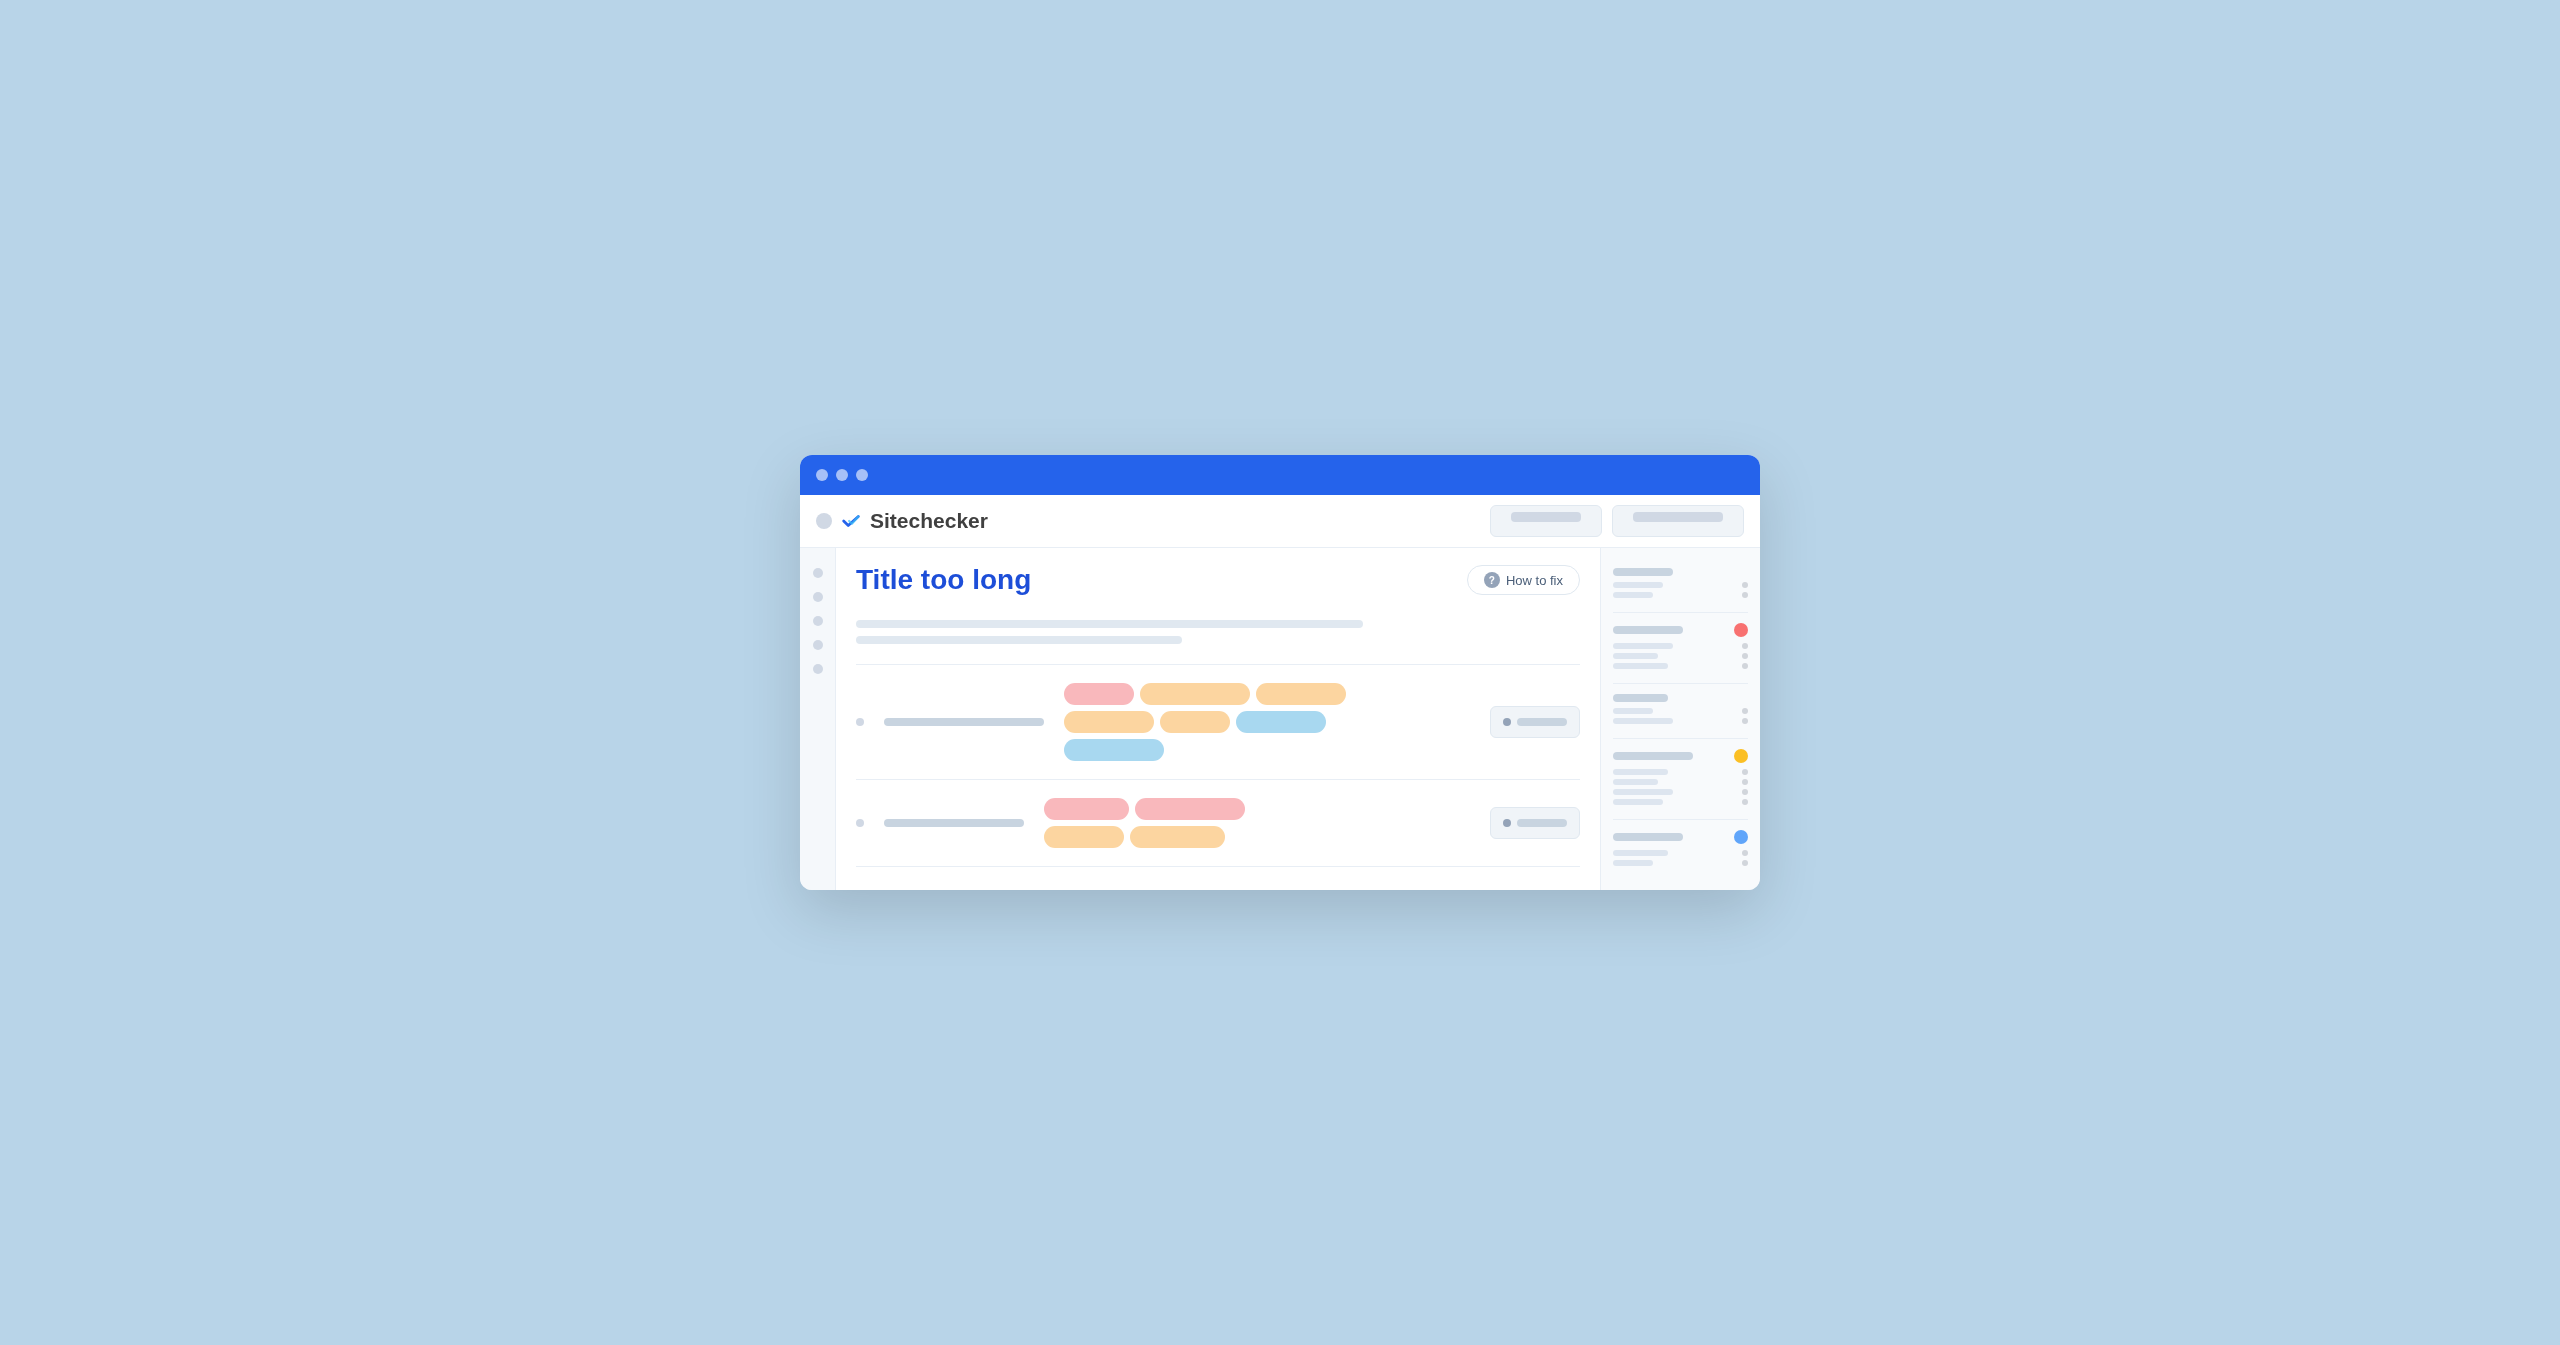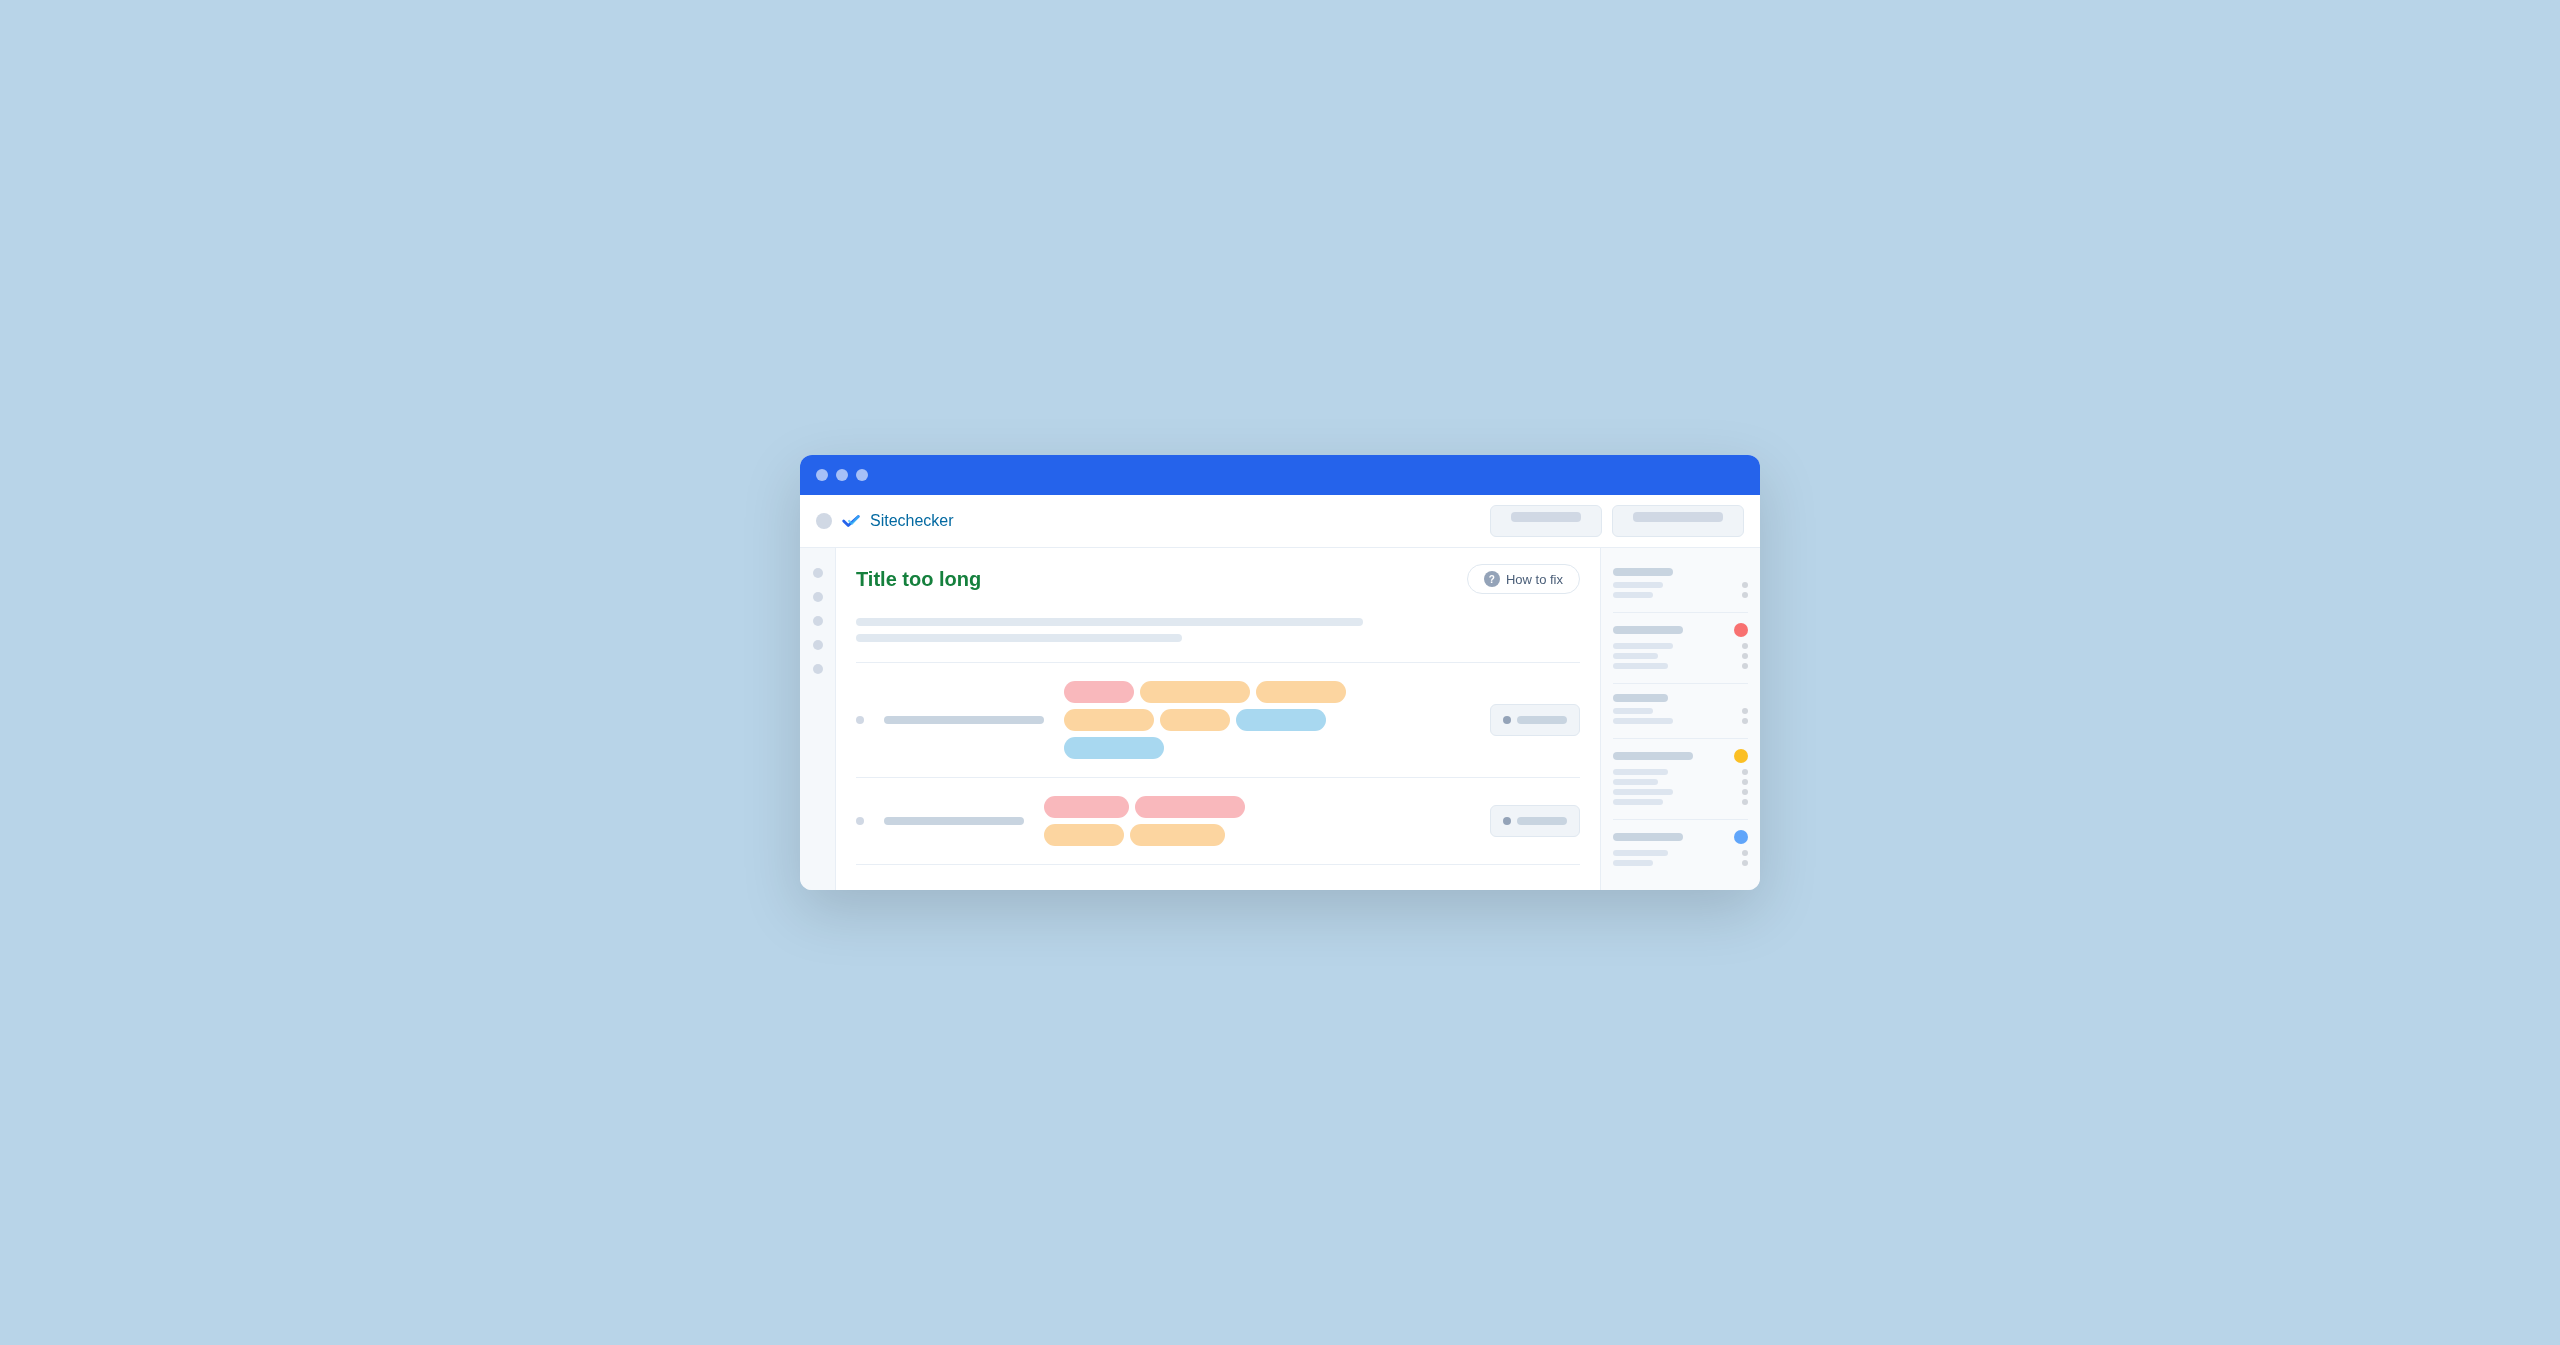--- a/index.html
+++ b/index.html
@@ -57,23 +57,23 @@
       border-radius: 50%;
       background: #d0d8e4;
     }
 
     .logo-check {
       width: 22px;
       height: 22px;
     }
 
     .logo-text {
-      font-size: 16px;
-      font-weight: 400;
-      color: #0369a1;
+      font-size: 21px;
+      font-weight: 700;
+      color: #404040;
     }
 
     .header-buttons {
       display: flex;
       gap: 10px;
     }
 
     .header-btn {
       background: #f0f4f8;
       border: 1px solid #e0e8f0;
@@ -92,23 +92,23 @@
     
     .section-header {
       display: flex;
       align-items: center;
       justify-content: space-between;
       margin-bottom: 16px;
       padding-bottom: 8px;
     }
 
     .section-title {
-      font-size: 20px;
+      font-size: 28px;
       font-weight: 800;
-      color: #15803d;
+      color: #1d4ed8;
     }
 
     .how-to-fix-btn {
       display: flex;
       align-items: center;
       gap: 6px;
       background: #fff;
       border: 1px solid #e0e8f0;
       border-radius: 20px;
       padding: 6px 16px;

